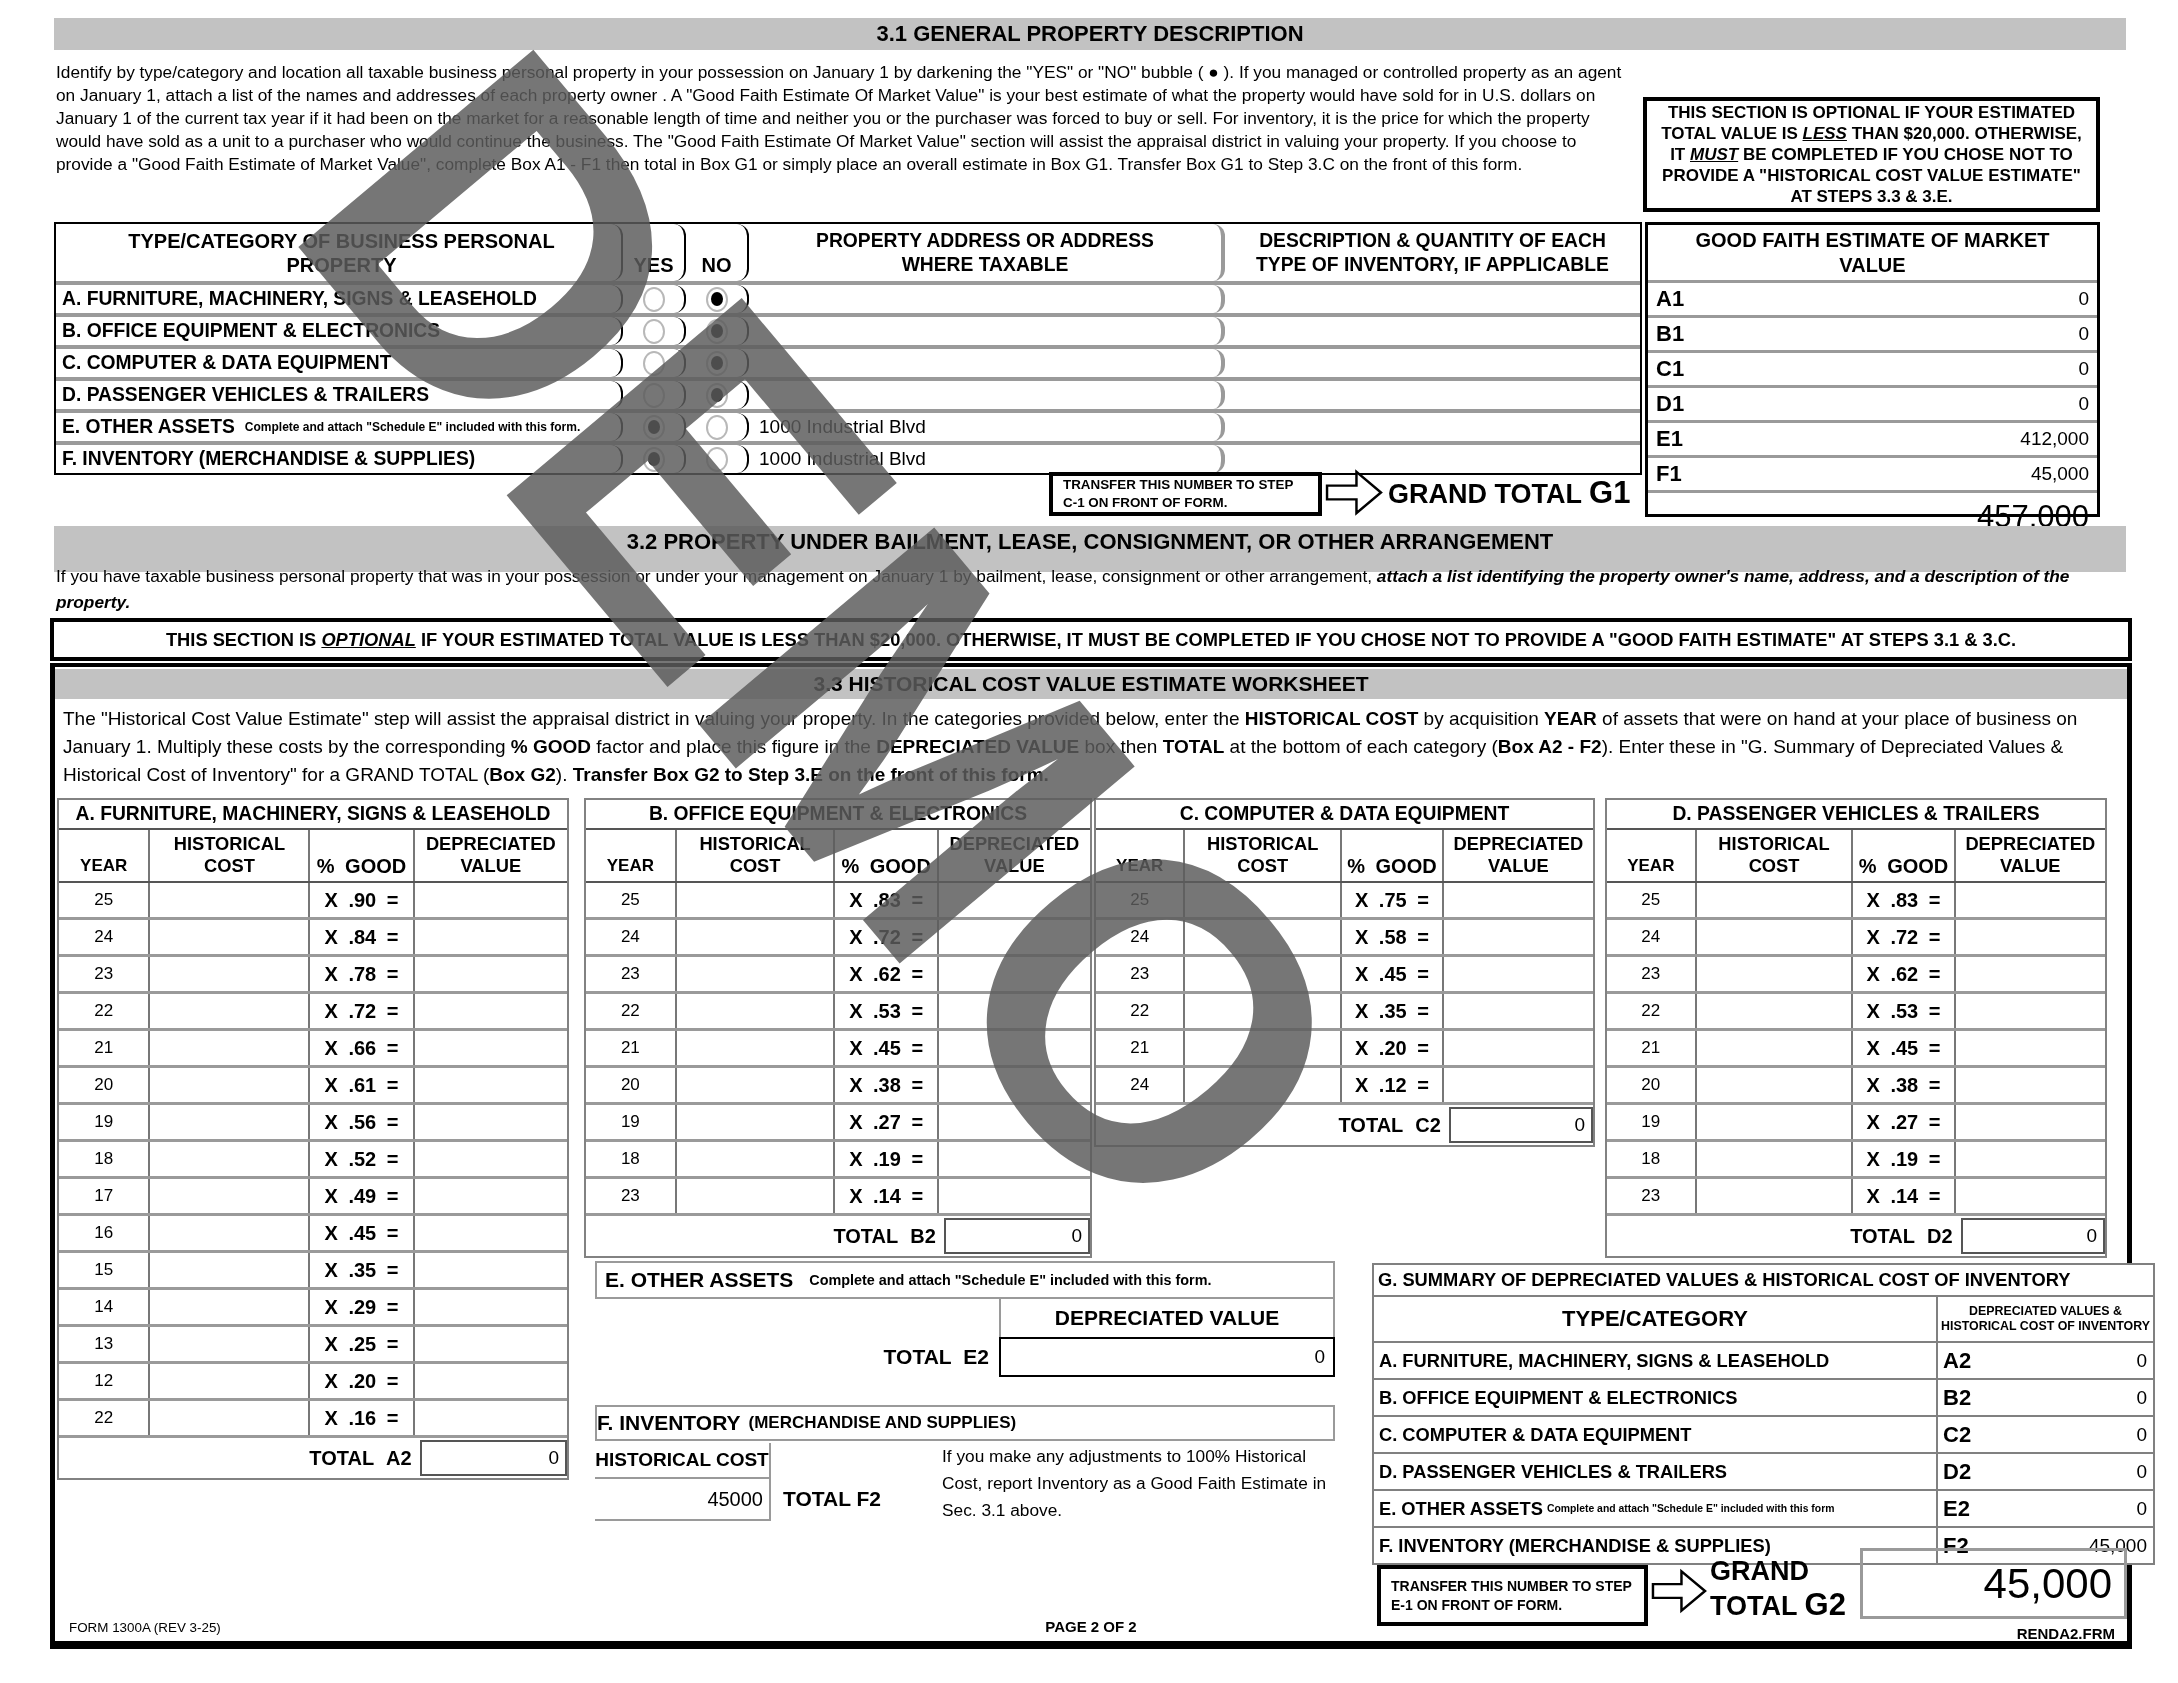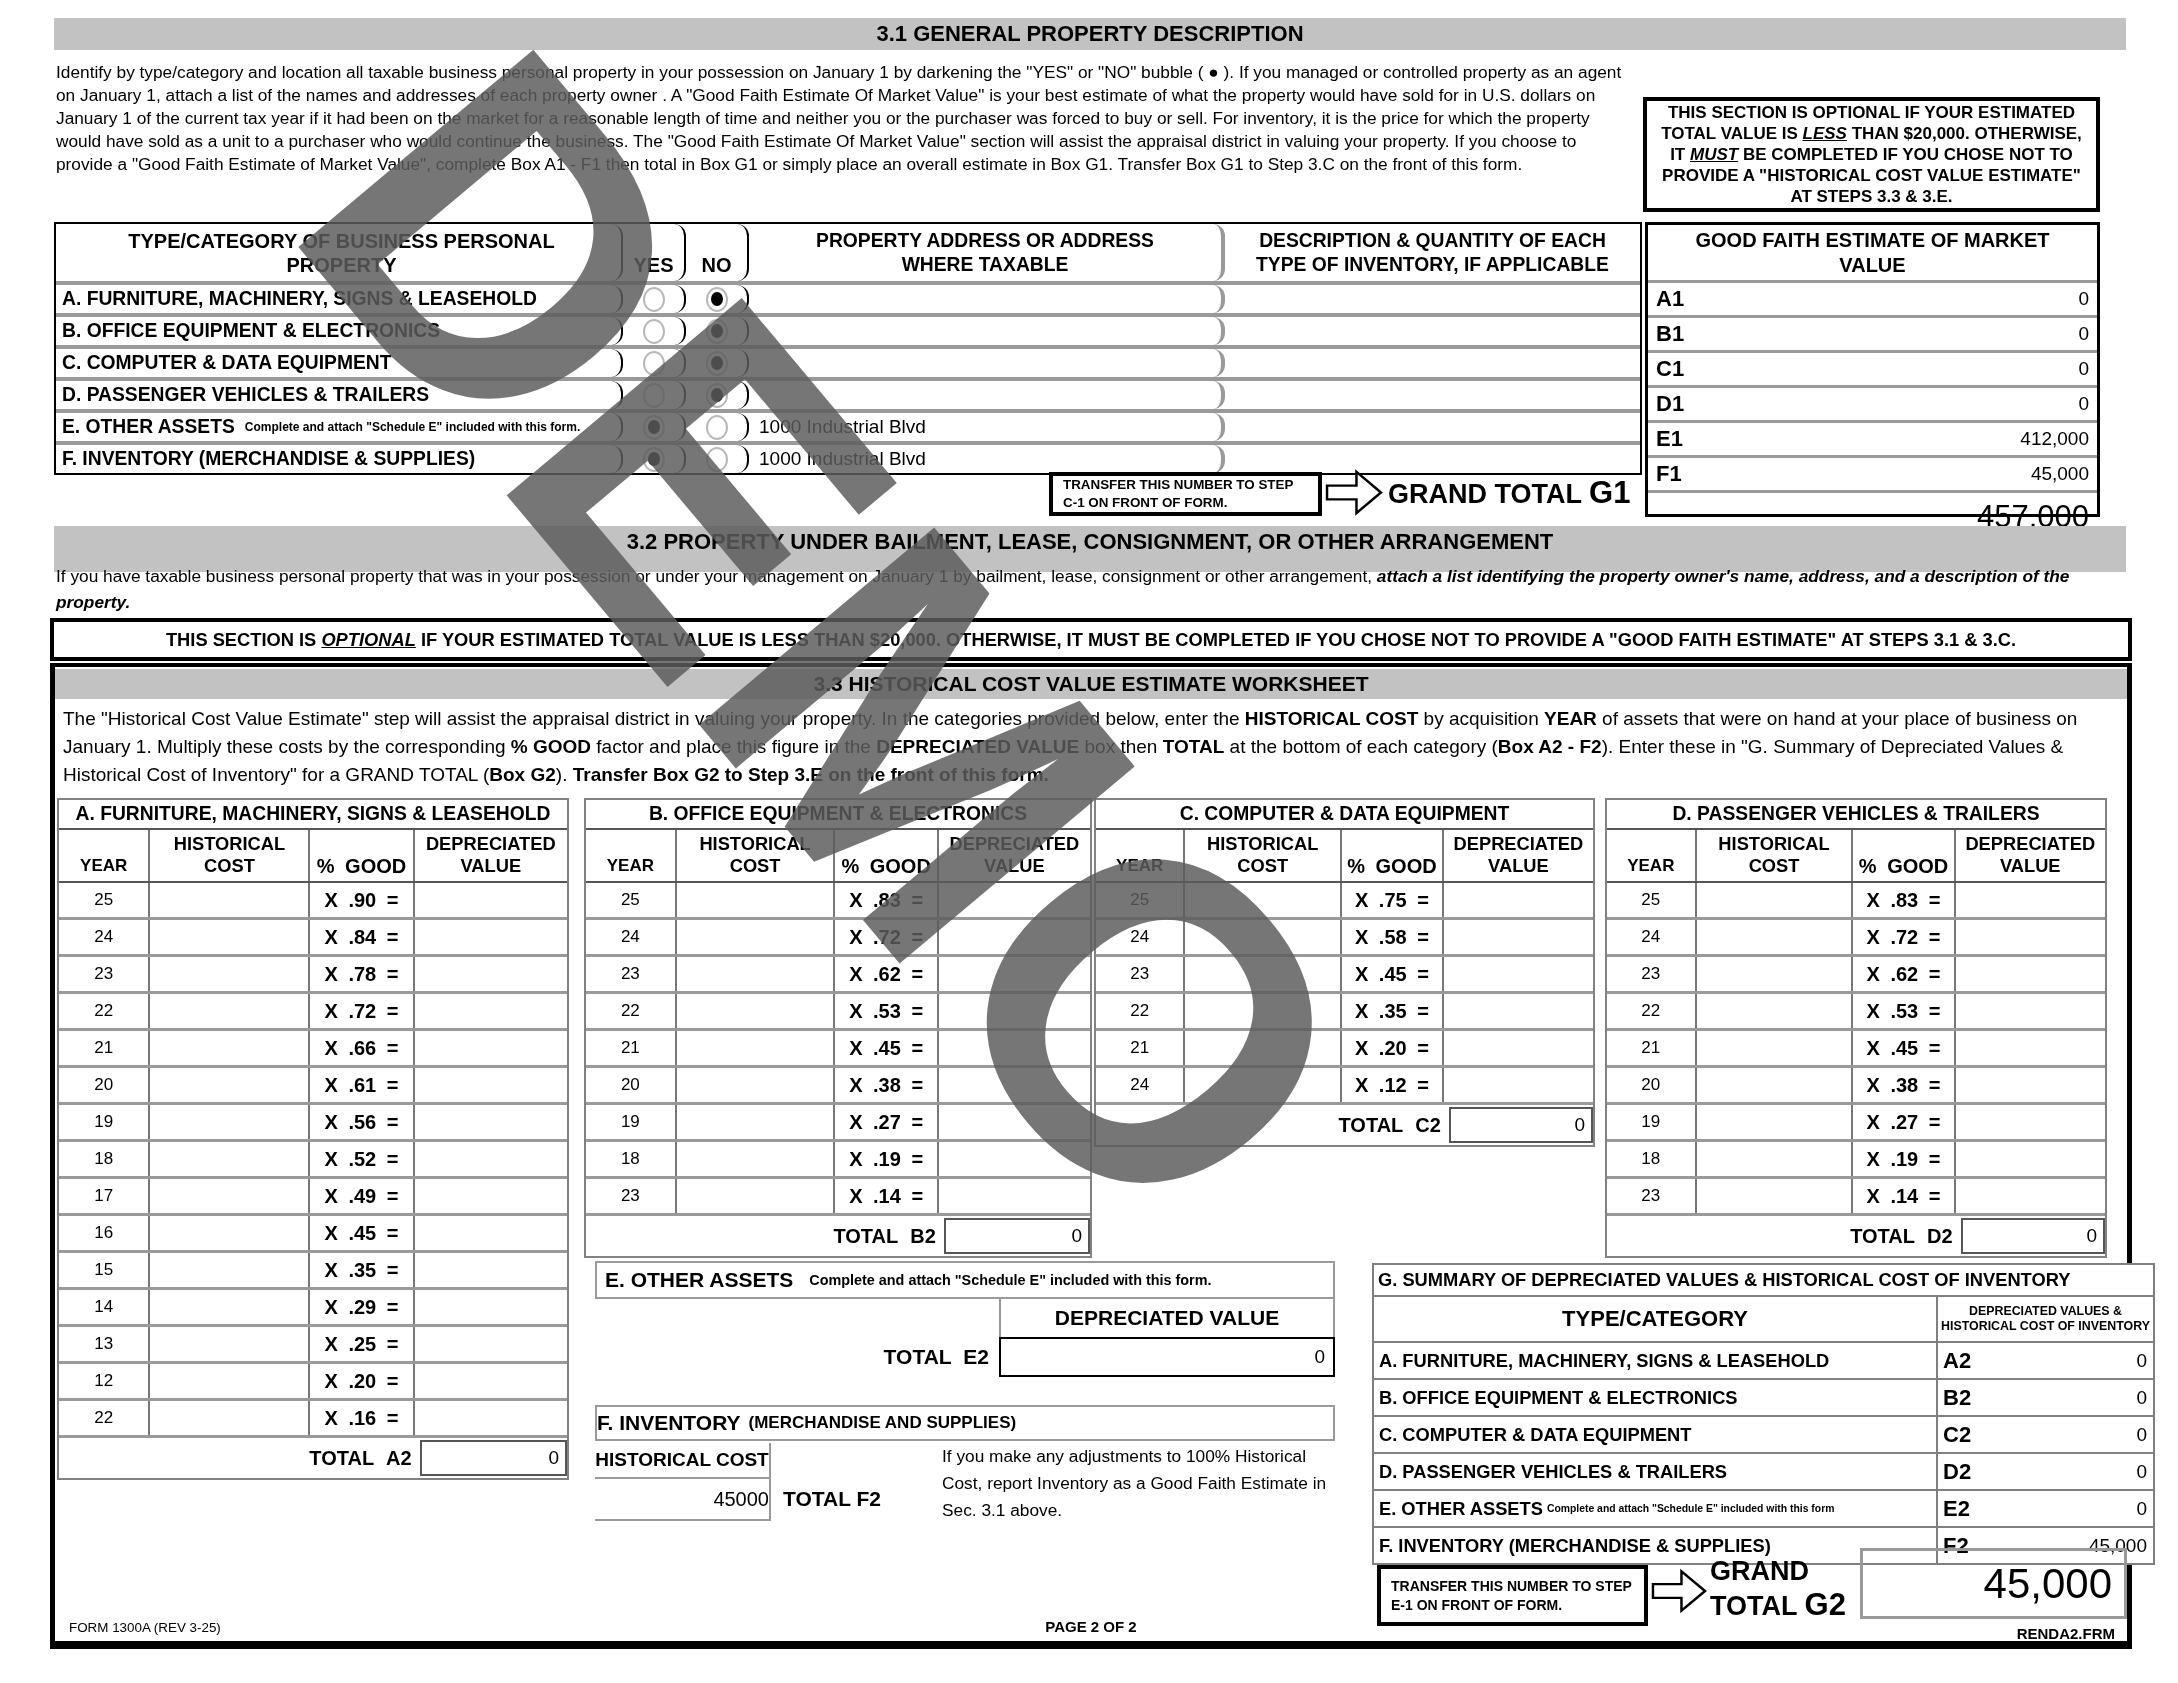--- a/index.html
+++ b/index.html
@@ -104,21 +104,21 @@
   .fbox-head{border:2px solid #9a9a9a;height:36px;display:flex;align-items:center;
              box-sizing:border-box;font-weight:bold;}
   .fbox-title{font-size:21px;}
   .fbox-sub{font-size:17px;margin-left:8px;}
   .fbody{position:relative;height:139px;}
   .fcost-head{position:absolute;left:0;top:2px;width:176px;height:36px;border-right:2px solid #9a9a9a;
               border-bottom:2px solid #9a9a9a;display:flex;align-items:center;justify-content:center;
               font-weight:bold;font-size:19px;box-sizing:border-box;}
   .fcost-val{position:absolute;left:0;top:38px;width:176px;height:42px;border-right:2px solid #9a9a9a;
              border-bottom:2px solid #9a9a9a;display:flex;align-items:center;justify-content:flex-end;
-             font-size:20px;box-sizing:border-box;}
+             padding-right:6px;font-size:20px;box-sizing:border-box;}
   .ftotal{position:absolute;left:188px;top:46px;font-weight:bold;font-size:21px;white-space:nowrap;text-align:center;}
   .fnote{position:absolute;left:347px;top:2px;width:406px;font-size:17.3px;line-height:27px;}
 
   
   .gsum{position:absolute;left:1317px;top:596px;width:783px;border:2px solid #808080;box-sizing:border-box;background:#fff;}
   .gsum-title{height:30px;display:flex;align-items:center;padding-left:4px;font-weight:bold;font-size:18.3px;
               border-bottom:2px solid #808080;white-space:nowrap;}
   .gsum-head{display:flex;height:44px;border-bottom:2px solid #808080;}
   .gsh-type{width:564px;display:flex;align-items:center;justify-content:center;font-weight:bold;
             font-size:22px;border-right:2px solid #808080;box-sizing:border-box;}

